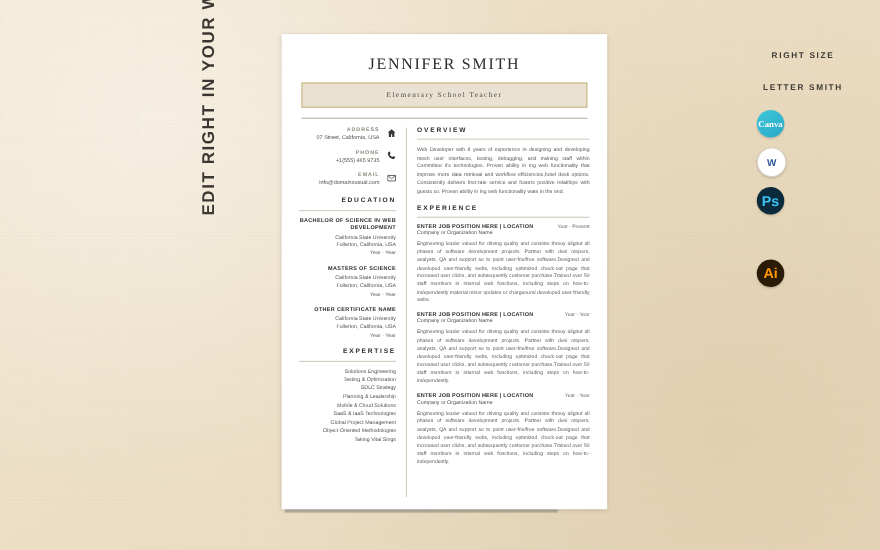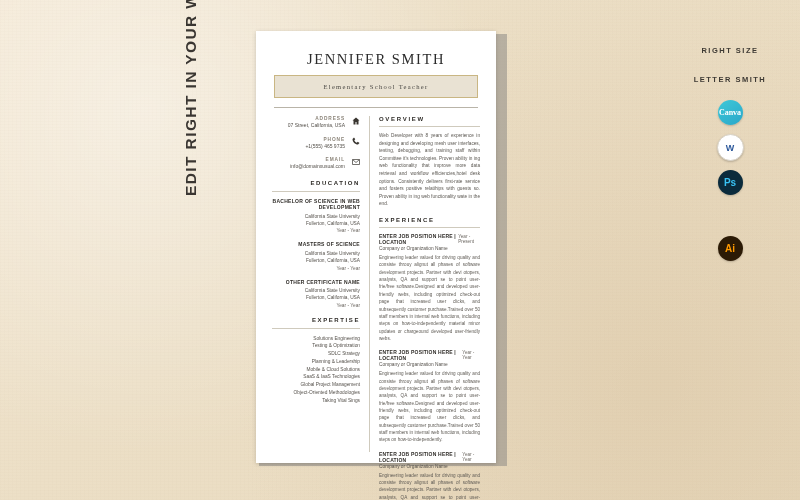--- a/index.html
+++ b/index.html
@@ -35,21 +35,21 @@
     font-size:15.5px;letter-spacing:1.4px;color:#3a3632;font-weight:700;
     font-family:"Liberation Sans",sans-serif;
   }
 
   
   .page-shadow{
     position:absolute;left:259px;top:34px;width:248px;height:432px;
     background:#8e8b86;opacity:.55;filter:blur(0.3px);
   }
   .page{
-    position:absolute;left:256px;top:31px;width:240px;height:432px;
+    position:absolute;left:256px;top:31px;width:296px;height:432px;
     background:#ffffff;
     box-shadow:0 1px 4px rgba(0,0,0,.18);
     padding:0;
   }
   .page-inner{padding:14px 16px 10px 16px;height:100%;box-sizing:border-box;}
 
   .name{
     text-align:center;font-family:"Liberation Serif",serif;
     font-size:14.5px;letter-spacing:1.6px;color:#2b2b2b;
     margin:6px 0 7px 0;
@@ -115,25 +115,25 @@
     font-family:"Liberation Serif",serif;color:#fff;font-size:21px;letter-spacing:.5px;
     box-shadow:0 1px 2px rgba(0,0,0,.18);
   }
   .c-a4{background:linear-gradient(145deg,#d4a847,#b8862f);}
   .c-us{background:linear-gradient(145deg,#c9a24a,#a8762a);}
   .badge-cap{
     font-size:7.5px;letter-spacing:1.5px;color:#3e3a34;font-weight:700;margin-top:6px;
   }
   .badge-gap{height:14px;}
 
-  .apps{margin-top:16px;display:flex;flex-direction:column;align-items:center;gap:9px;}
+  .apps{margin-top:16px;display:flex;flex-direction:column;align-items:flex-start;gap:9px;}
   .app{
     width:25px;height:25px;border-radius:50%;
     display:flex;align-items:center;justify-content:center;
-    font-family:"Liberation Sans",sans-serif;font-weight:700;color:#fff;font-size:10px;
+    font-family:"Liberation Sans",sans-serif;font-weight:700;color:#fff;font-size:13px;
     box-shadow:0 1px 2px rgba(0,0,0,.2);
   }
   .app-canva{background:linear-gradient(145deg,#3ec8d8,#2aa7c9);font-size:8px;font-family:"Liberation Serif",serif;}
   .app-word{background:#ffffff;border:1px solid #d8d2c6;color:#2b579a;font-size:9px;}
   .app-ps{background:#0b2b3c;color:#39c2f3;}
   .app-ai{background:#2b1a05;color:#ff9a00;margin-top:32px;}
 </style>
 </head>
 <body>
 

